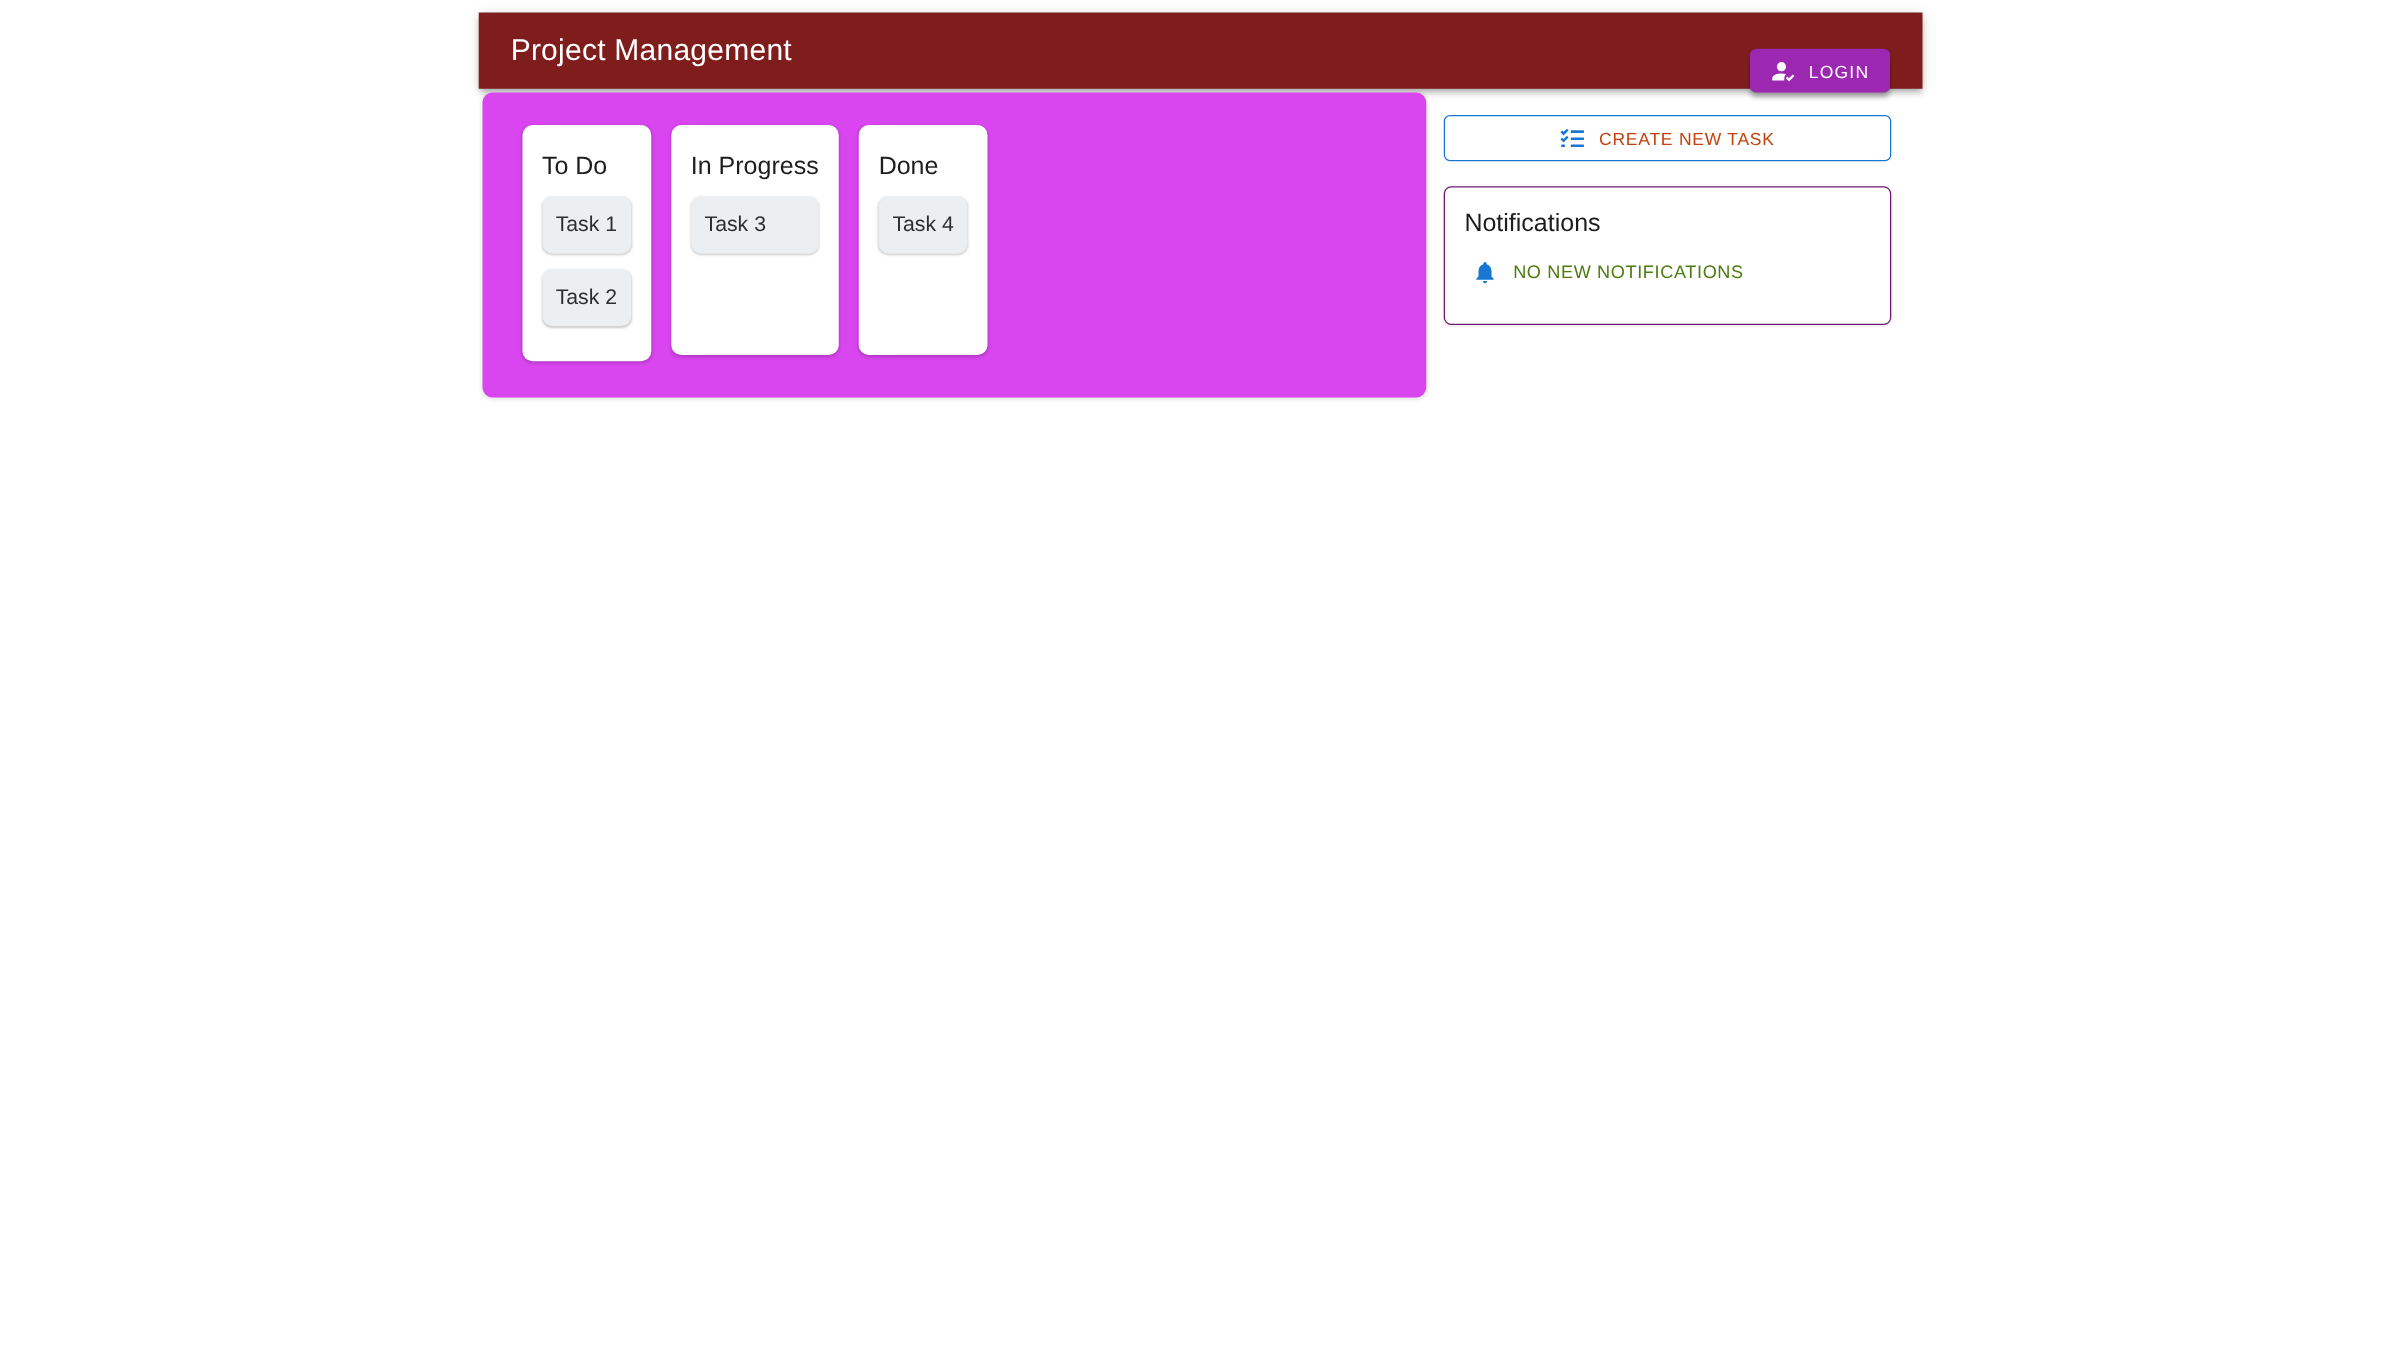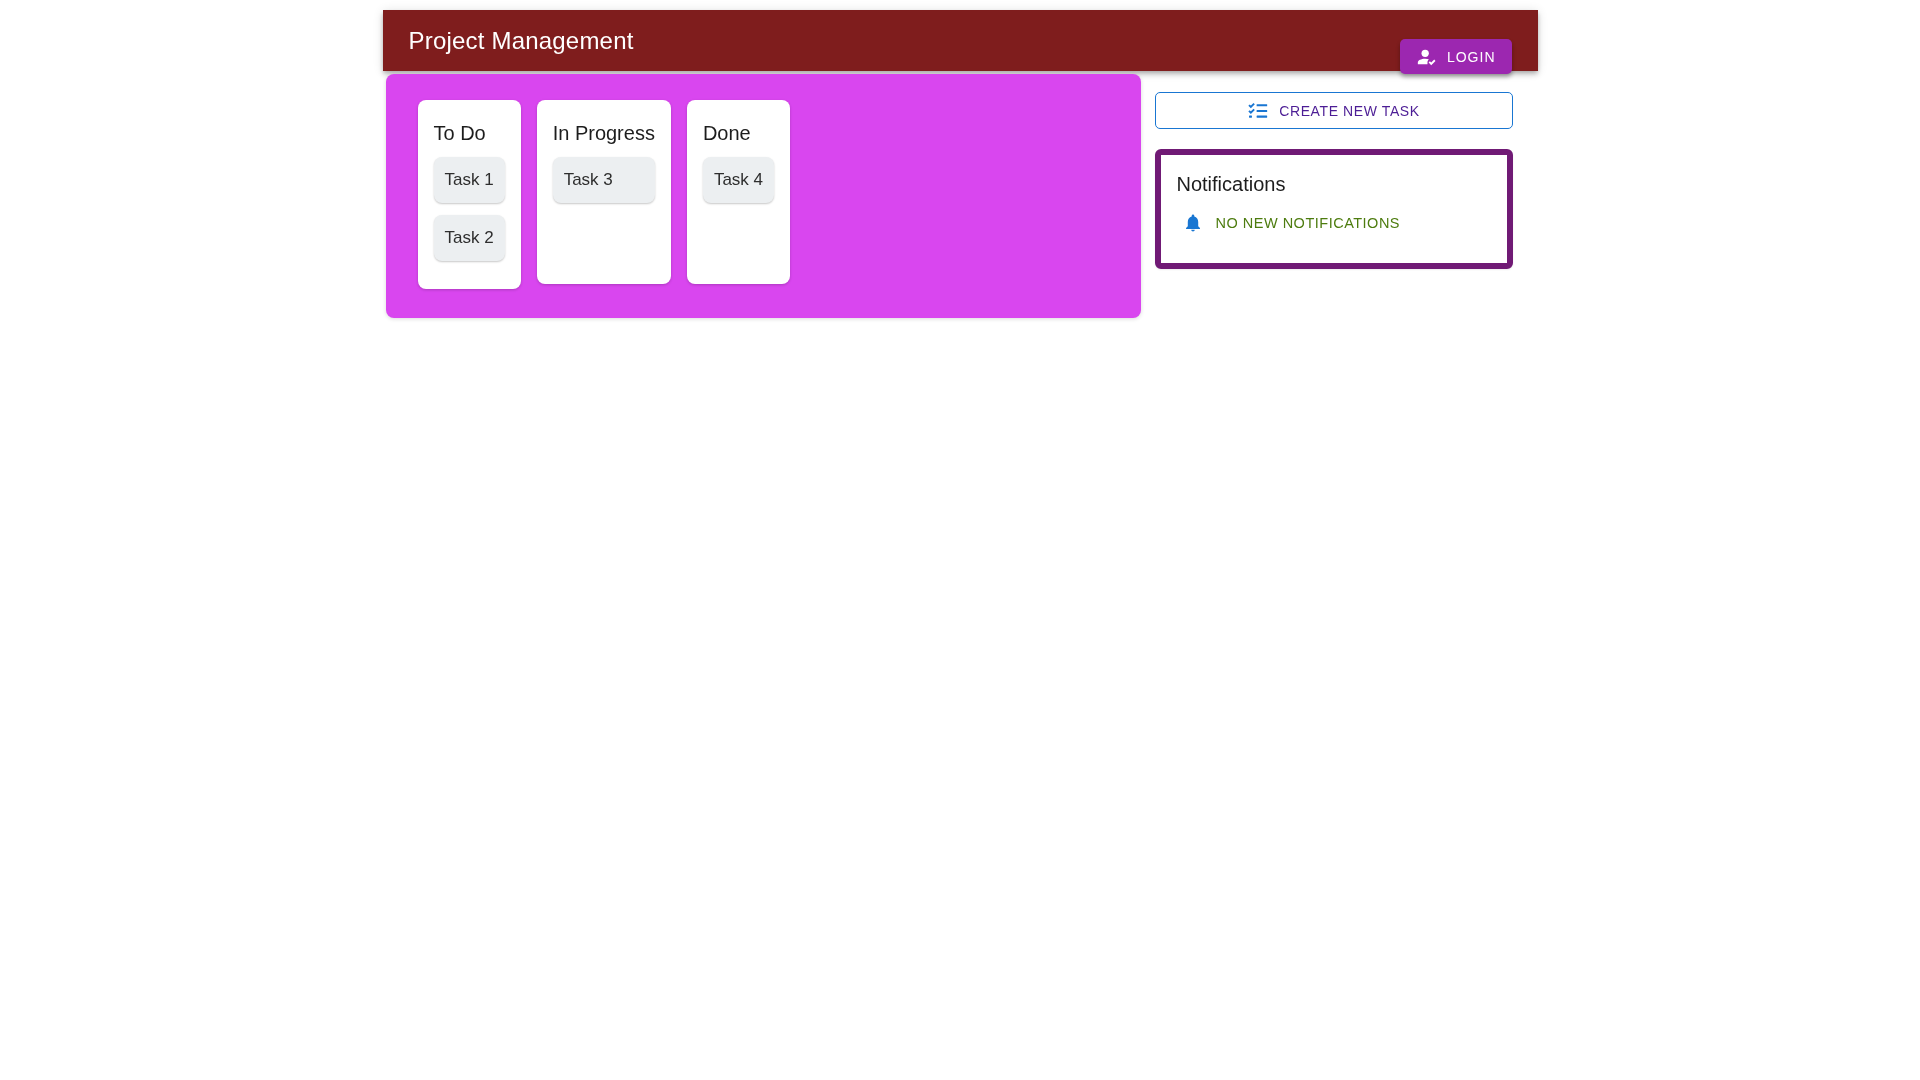--- a/index.html
+++ b/index.html
@@ -112,35 +112,35 @@
     padding-top: 18px;
   }
   .create-btn {
     width: 100%;
     height: 37px;
     display: flex;
     align-items: center;
     justify-content: center;
     gap: 10px;
     background: #ffffff;
-    color: #4c1d95;
+    color: #c2410c;
     border: 1px solid #1976d2;
     border-radius: 5px;
     font-family: inherit;
     font-size: 14px;
     font-weight: 500;
     letter-spacing: .6px;
     text-transform: uppercase;
     cursor: pointer;
   }
   .create-btn svg { display: block; }
   .notif-card {
     margin-top: 20px;
     background: #ffffff;
-    border: 6px solid #701a75;
+    border: 1px solid #701a75;
     border-radius: 6px;
     padding: 18px 16px 26px;
     box-shadow: 0 1px 2px rgba(0,0,0,.07);
   }
   .notif-title {
     font-size: 20px;
     font-weight: 400;
     color: #1d1d1d;
     margin: 0 0 15px;
   }

